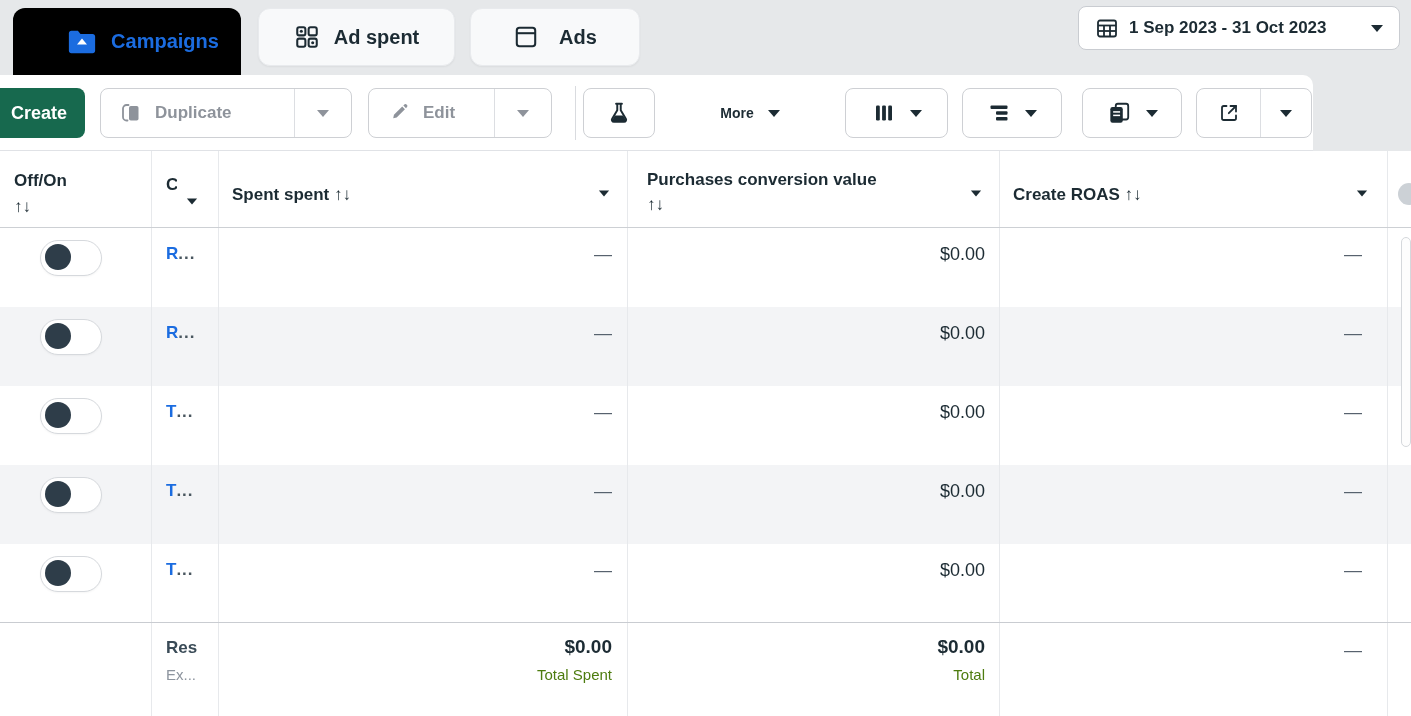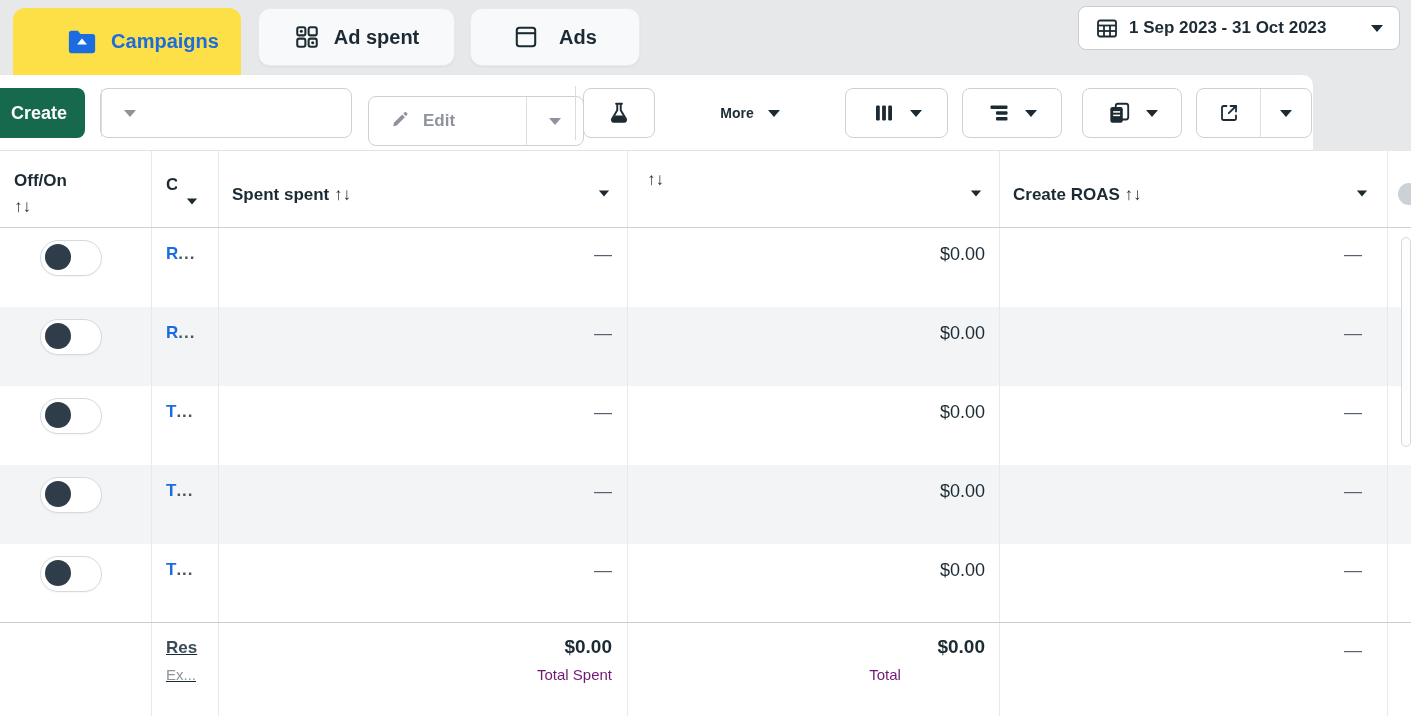--- a/index.html
+++ b/index.html
@@ -2,21 +2,21 @@
 <html><head>
 <meta charset="utf-8">
 <style>
   * { margin:0; padding:0; box-sizing:border-box; }
   html,body { width:1411px; height:716px; overflow:hidden; }
   body { font-family:"Liberation Sans","DejaVu Sans",sans-serif; background:#e6e8ea; position:relative; color:#1c2b33; }
   .abs { position:absolute; }
 
   
   .tab { display:flex; align-items:center; gap:14px; justify-content:center; cursor:pointer; }
-  .tab-active { left:13px; top:8px; width:228px; height:67px; background:#fde047; border-radius:12px 12px 0 0;padding-left:32px; }
+  .tab-active { left:13px; top:8px; width:228px; height:67px; background:#000000; border-radius:12px 12px 0 0;padding-left:32px; }
   .tab-label { font-size:20px; font-weight:700; }
   .tab-active .tab-label { color:#1b6ce0; }
   .tab-idle { top:8px; height:58px; background:#f8f9fa; border:1px solid #e8eaed; border-radius:12px; box-shadow:0 1px 2px rgba(0,0,0,.05); }
   .tab-adsets { left:258px; width:197px; }
   .tab-ads { left:470px; width:170px;gap:20px; }
 
   .datebtn { left:1078px; top:6px; width:322px; height:44px; background:#fff; border:1px solid #c9ccd1; border-radius:8px; display:flex; align-items:center; gap:10px; padding:0 16px; cursor:pointer; }
   .datebtn span { font-size:17px; font-weight:600; }
   .datebtn .caret { margin-left:auto; }
 
@@ -47,21 +47,21 @@
 
   .toggle { width:62px; height:36px; background:#fff; border:1.5px solid #d6d9dd; border-radius:18px; position:absolute; box-shadow:0 1px 2px rgba(0,0,0,.04); cursor:pointer; }
   .knob { position:absolute; left:4px; top:3px; width:26px; height:26px; border-radius:50%; background:#2e3d49; }
 
   .link-letter { color:#1b6ce0; font-size:17px; font-weight:600; }
   .link-dots { color:#49565f; font-size:17px; font-weight:600; letter-spacing:1px; }
   .val { font-size:18px; color:#1c2b33; text-align:right; }
   .dash { font-size:18px; color:#57626e; text-align:right; }
 
   .foot-main { font-size:19px; font-weight:600; color:#1c2b33; text-align:right; }
-  .foot-sub { font-size:15px; color:#701a75; text-align:right; }
+  .foot-sub { font-size:15px; color:#4d7c0f; text-align:right; }
   .foot-name1 { font-size:17px; font-weight:600; color:#3a4b57; white-space:nowrap; }
   .foot-name2 { font-size:15px; color:#8d949e; white-space:nowrap; }
 
   .partial-circle { left:1398px; top:183px; width:22px; height:22px; border-radius:50%; background:#ccd1d6; }
   .scroll-thumb { left:1401px; top:237px; width:10px; height:210px; background:#fdfdfd; border:1px solid #d5d8dc; border-radius:6px; }
 
   svg { display:block; }
 </style>
 </head>
 <body>
@@ -113,27 +113,36 @@
   <span>1 Sep 2023 - 31 Oct 2023</span>
   <i class="caret dark"></i>
 </div>
 
 <div class="abs toolbar-bg"></div>
 <div class="abs toolbar-right-gap"></div>
 
 <button class="btn btn-green" style="border:none;">Create</button>
 
 <div class="btn btn-outline" style="left:100px; width:252px;">
+  <div style="flex:1; display:flex; align-items:center; gap:12px; padding:0 18px;">
+    <span>
+      <svg width="24" height="24" viewBox="0 0 24 24">
+        <path fill="none" stroke="#8e939b" stroke-width="1.8" stroke-linecap="round" d="M8.5 19.5h-1A3.5 3.5 0 0 1 4 16V7.5A3.5 3.5 0 0 1 7.5 4h2"></path>
+        <rect x="10" y="5" width="9.5" height="14.5" rx="1.8" fill="#8e939b"></rect>
+      </svg>
+    </span>
+    <span class="btn-label gray">Duplicate</span>
+  </div>
   <div class="split-divider"></div>
   <div class="caret-cell gray">
       <i class="caret"></i>
     </div>
 </div>
 
-<div class="btn btn-outline" style="left:368px; width:216px;margin-top:8px;">
+<div class="btn btn-outline" style="left:368px; width:184px;">
   <div style="flex:1; display:flex; align-items:center; gap:12px; padding:0 20px;">
     <span>
       <svg width="22" height="22" viewBox="0 0 24 24">
         <path fill="#8e939b" d="M14.6 4.2l3.2 3.2-9.8 9.8-4.1 1 .9-4.2zM15.9 3l1.6-1.3a1.6 1.6 0 0 1 2.2.1l.6.6a1.6 1.6 0 0 1 .1 2.2L19.1 6.2z" transform="translate(1,1) scale(.92)"></path>
       </svg>
     </span>
     <span class="btn-label gray">Edit</span>
   </div>
   <div class="split-divider"></div>
   <div class="caret-cell gray">
@@ -227,20 +236,21 @@
   <span>C</span>
 </div>
 <i class="abs caret hdr-caret" style="left:186px; top:198px;"></i>
 
 <div class="abs hdr-text" style="left:232px; top:182px;">
   <span>Spent spent ↑↓</span>
 </div>
 <i class="abs caret hdr-caret" style="left:598px; top:190px;"></i>
 
 <div class="abs hdr-text" style="left:647px; top:168px; line-height:1.45;">
+  <div>Purchases conversion value</div>
   <div>↑↓</div>
 </div>
 <i class="abs caret hdr-caret" style="left:970px; top:190px;"></i>
 
 <div class="abs hdr-text" style="left:1013px; top:182px;">
   <span>Create ROAS ↑↓</span>
 </div>
 <i class="abs caret hdr-caret" style="left:1356px; top:190px;"></i>
 
 <div class="abs partial-circle"></div>
@@ -283,24 +293,24 @@
   </div>
 <div class="abs" style="left:166px; top:560px;"><span class="link-letter">T</span><span class="link-dots">...</span></div>
 <div class="abs dash" style="left:412px; top:560px; width:200px;">—</div>
 <div class="abs val" style="left:785px; top:560px; width:200px;">$0.00</div>
 <div class="abs dash" style="left:1162px; top:560px; width:200px;">—</div>
 
 <div class="abs scroll-thumb"></div>
 
 <div class="abs foot-top"></div>
 
-<div class="abs" style="left:166px; top:638px; width:50px; overflow:hidden;text-decoration:underline;">
+<div class="abs" style="left:166px; top:638px; width:50px; overflow:hidden;">
   <div class="foot-name1">Res</div>
   <div class="foot-name2" style="margin-top:8px;">Ex...</div>
 </div>
 
 <div class="abs foot-main" style="left:412px; top:636px; width:200px;">$0.00</div>
 <div class="abs foot-sub" style="left:412px; top:666px; width:200px;">Total Spent</div>
 
 <div class="abs foot-main" style="left:785px; top:636px; width:200px;">$0.00</div>
-<div class="abs foot-sub" style="left:785px; top:666px; width:200px;text-align:center;">Total</div>
+<div class="abs foot-sub" style="left:785px; top:666px; width:200px;">Total</div>
 
 <div class="abs dash" style="left:1162px; top:640px; width:200px;">—</div>
 
 </body></html>

